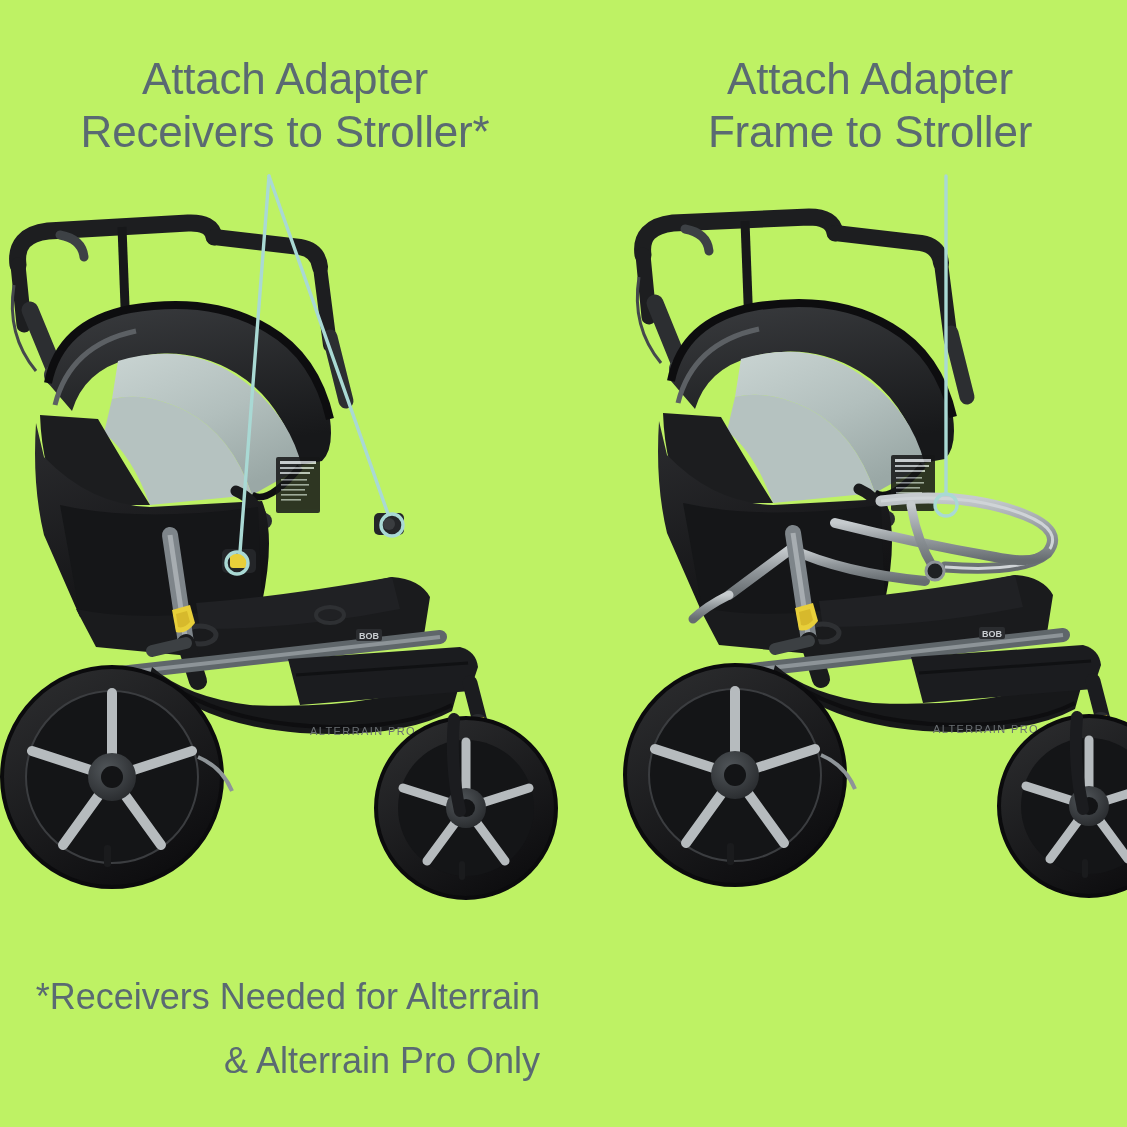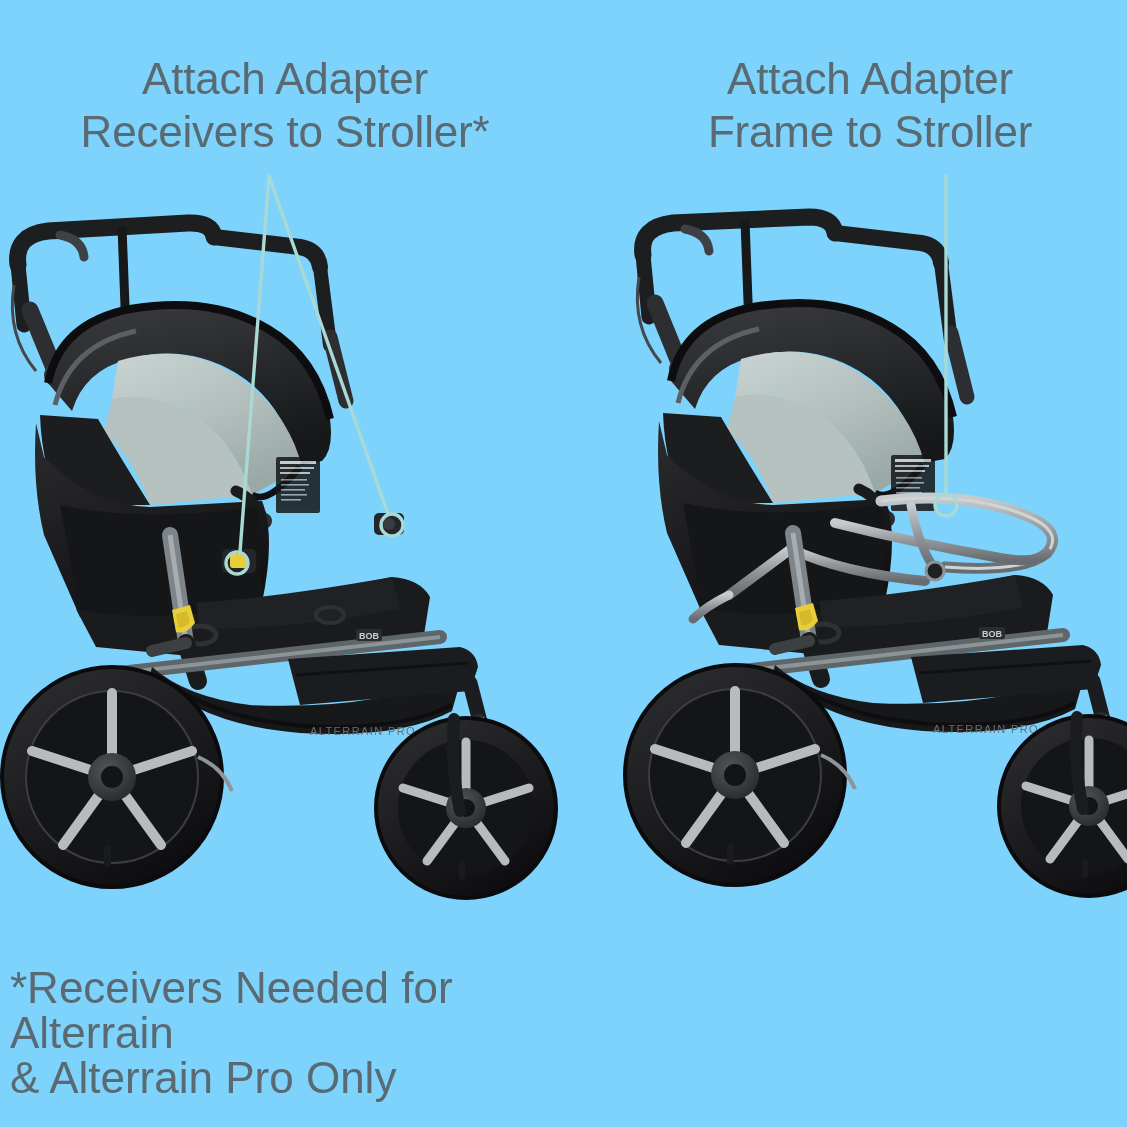--- a/index.html
+++ b/index.html
@@ -4,43 +4,43 @@
 <title>Stroller Adapter Instructions</title>
 <style>
   html,body{margin:0;padding:0;}
   body{
     width:1127px;height:1127px;
     background:#ffffff;
     font-family:"Liberation Sans","DejaVu Sans",sans-serif;
     overflow:hidden;
     position:relative;
   }
-  .page{position:relative;width:1127px;height:1127px;background:#7dd3fc;text-decoration:underline;}
+  .page{position:relative;width:1127px;height:1127px;background:#bef264;text-decoration:underline;}
 
   
   .heading{
     position:absolute;
     text-align:center;
     color:#5a6a72;
     font-size:44px;
     line-height:53px;
     font-weight:400;
     letter-spacing:-0.2px;
     white-space:pre-line;
   }
   #heading-left{left:35px;  top:52px;  width:500px;}
   #heading-right{left:620px;top:52px;  width:500px;}
 
   .footnote{
     position:absolute;
     left:10px;top:965px;width:530px;
-    text-align:left;
+    text-align:right;
     color:#5a6a72;
-    font-size:44px;
-    line-height:45px;
+    font-size:36px;
+    line-height:64px;
     font-weight:400;
     white-space:pre-line;
   }
 
   
   .callout-svg{position:absolute;left:0;top:0;width:1127px;height:1127px;pointer-events:none;}
 
   
   .fig{position:absolute;}
   #fig-left {left:0px;   top:205px; width:560px;height:720px;}

